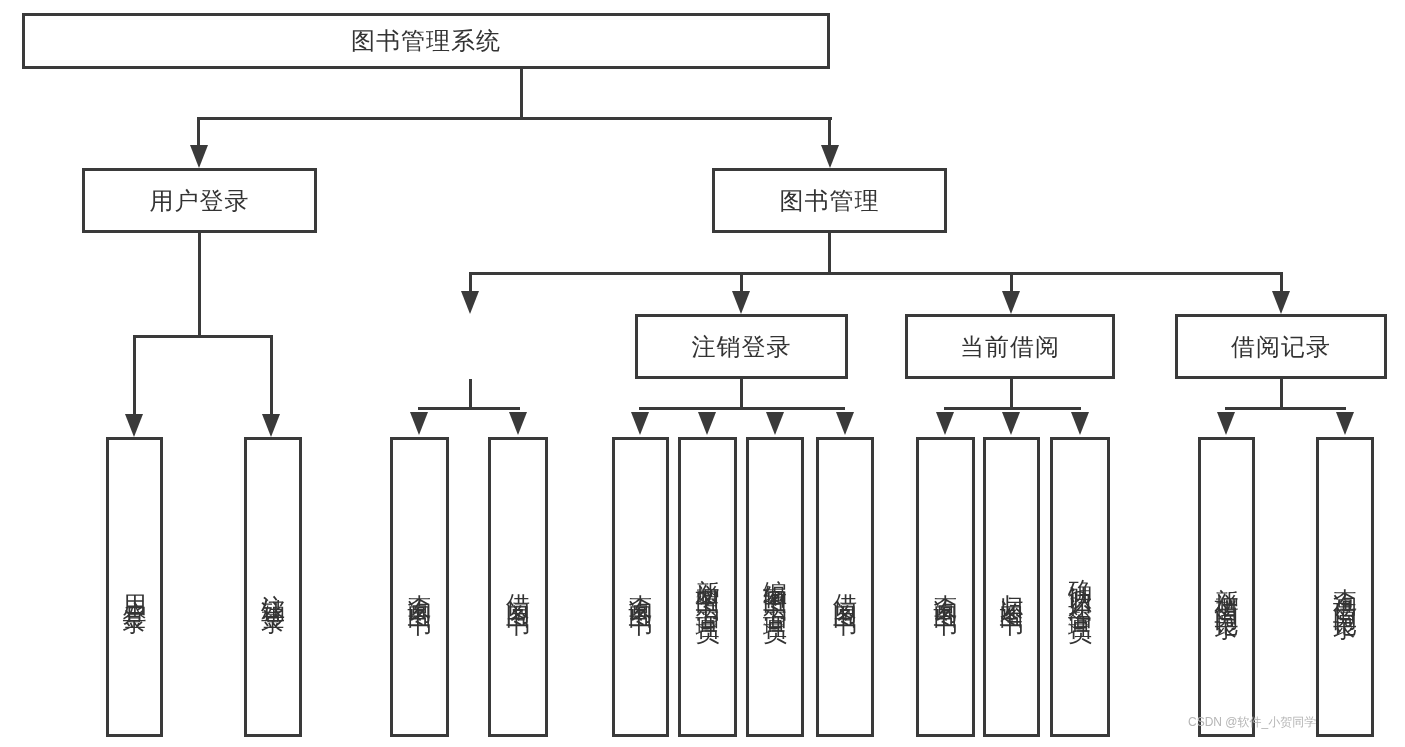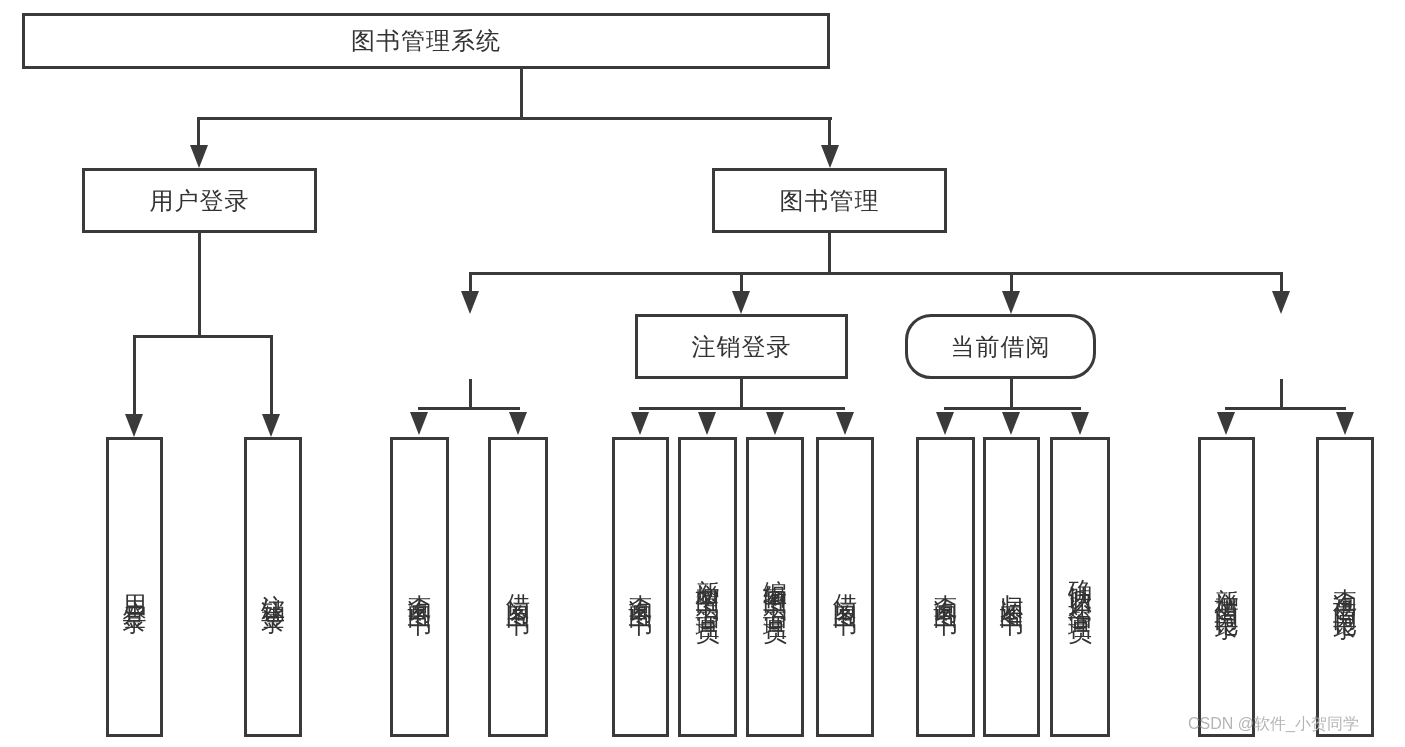--- a/index.html
+++ b/index.html
@@ -43,21 +43,21 @@
   .hline,.vline{position:absolute;background:var(--line);}
   .arrow{
     position:absolute;width:0;height:0;
     border-left:9px solid transparent;
     border-right:9px solid transparent;
     border-top:23px solid var(--line);
   }
   .watermark{
     position:absolute;
     left:1188px;top:714px;
-    font-size:16px;
+    font-size:12px;
     color:var(--wm);
     white-space:nowrap;
     z-index:5;
   }
 </style>
 </head>
 <body>
 
 <div id="stage">
 
@@ -100,22 +100,25 @@
   <div class="vline" style="left:740px;top:272px;width:3px;height:20px;"></div>
   <div class="arrow" style="left:732px;top:291px;"></div>
   <div class="vline" style="left:1010px;top:272px;width:3px;height:20px;"></div>
   <div class="arrow" style="left:1002px;top:291px;"></div>
   <div class="vline" style="left:1280px;top:272px;width:3px;height:20px;"></div>
   <div class="arrow" style="left:1272px;top:291px;"></div>
 
   <div class="box" style="left:635px;top:314px;width:213px;height:65px;">
     <span>注销登录</span>
   </div>
-  <div class="box" style="left:905px;top:314px;width:191px;height:65px;border-radius:26px;">
+  <div class="box" style="left:905px;top:314px;width:210px;height:65px;">
     <span>当前借阅</span>
+  </div>
+  <div class="box" style="left:1175px;top:314px;width:212px;height:65px;">
+    <span>借阅记录</span>
   </div>
 
   <div class="vline" style="left:469px;top:379px;width:3px;height:31px;"></div>
   <div class="hline" style="left:418px;top:407px;width:102px;height:3px;"></div>
   <div class="arrow" style="left:410px;top:412px;"></div>
   <div class="arrow" style="left:509px;top:412px;"></div>
 
   <div class="vbox" style="left:390px;top:437px;width:59px;height:300px;">
     <span>查询图书</span>
   </div>

